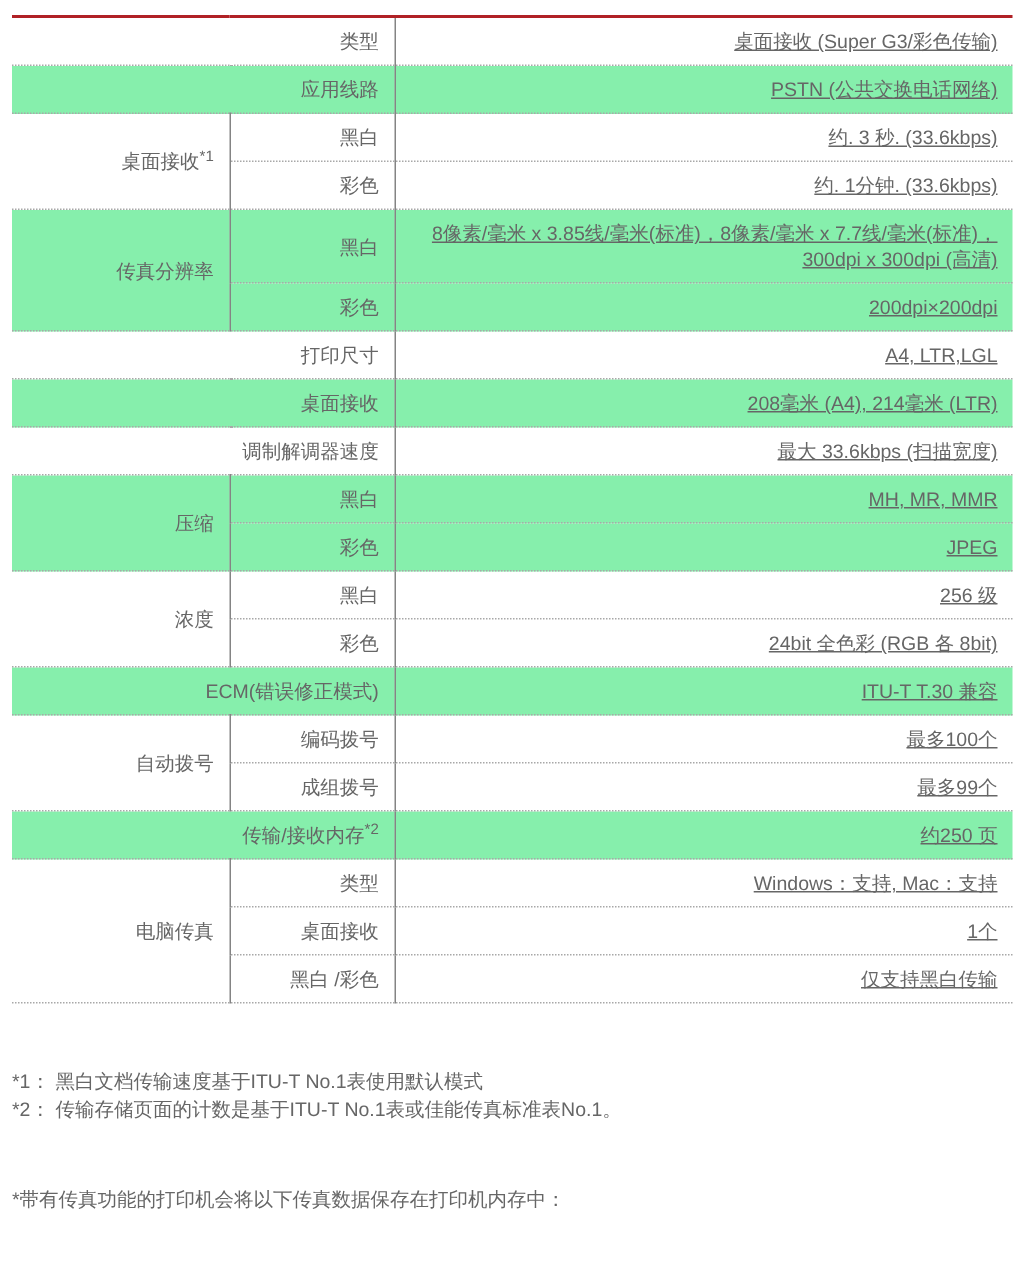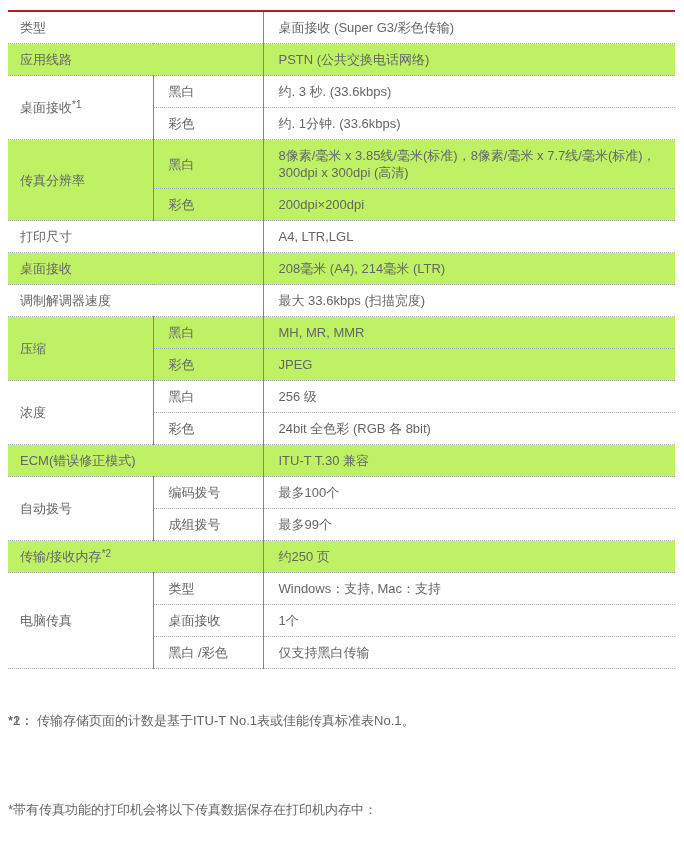--- a/index.html
+++ b/index.html
@@ -22,36 +22,36 @@
     table-layout: fixed;
     border-top: 2px solid #b02126;
     font-size: 13px;
     line-height: 17px;
     color: #666666;
   }
   table.spec col.c1 { width: 145px; }
   table.spec col.c2 { width: 110px; }
   table.spec th, table.spec td {
     font-weight: normal;
-    text-align: left;
+    text-align: right;
     vertical-align: middle;
     padding: 7px 10px 7px 12px;
     border-bottom: 1px dotted #a8a8a8;
   }
   table.spec th.c1 { padding-left: 12px; }
   table.spec td.sub { border-left: 1px solid #848484; padding-left: 15px; }
-  table.spec td.val { border-left: 1px solid #848484; padding-left: 15px; }
-  tr.shade th, tr.shade td { background: #bef264; }
+  table.spec td.val { border-left: 1px solid #848484; padding-left: 15px; text-decoration: underline; }
+  tr.shade th, tr.shade td { background: #86efac; }
   sup.fnref { font-size: 10px; vertical-align: top; position: relative; top: -3px; }
   
   .footnotes { margin-top: 42px; font-size: 13px; line-height: 19px; }
   .fn { position: relative; padding-left: 29px; }
   .fn .marker { position: absolute; left: 0; top: 0; }
   
-  .memo { margin-top: 70px; font-size: 13px; line-height: 19px; }
+  .memo { margin-top: 41px; font-size: 13px; line-height: 19px; }
   .memo div { margin: 0; }
 </style>
 </head>
 <body>
 
 <div class="page">
 
   <table class="spec">
     <colgroup>
         <col class="c1">
@@ -157,20 +157,21 @@
     <tr>
       <td class="sub">黑白 /彩色</td>
       <td class="val">仅支持黑白传输</td>
     </tr>
   </tbody>
     </table>
 
   <div class="footnotes">
     <div class="fn">
       <span class="marker">*1：</span>
+      <div>黑白文档传输速度基于ITU-T No.1表使用默认模式</div>
     </div>
     <div class="fn">
       <span class="marker">*2：</span>
       <div>传输存储页面的计数是基于ITU-T No.1表或佳能传真标准表No.1。</div>
     </div>
   </div>
 
   <div class="memo">
     <div>*带有传真功能的打印机会将以下传真数据保存在打印机内存中：</div>
 

